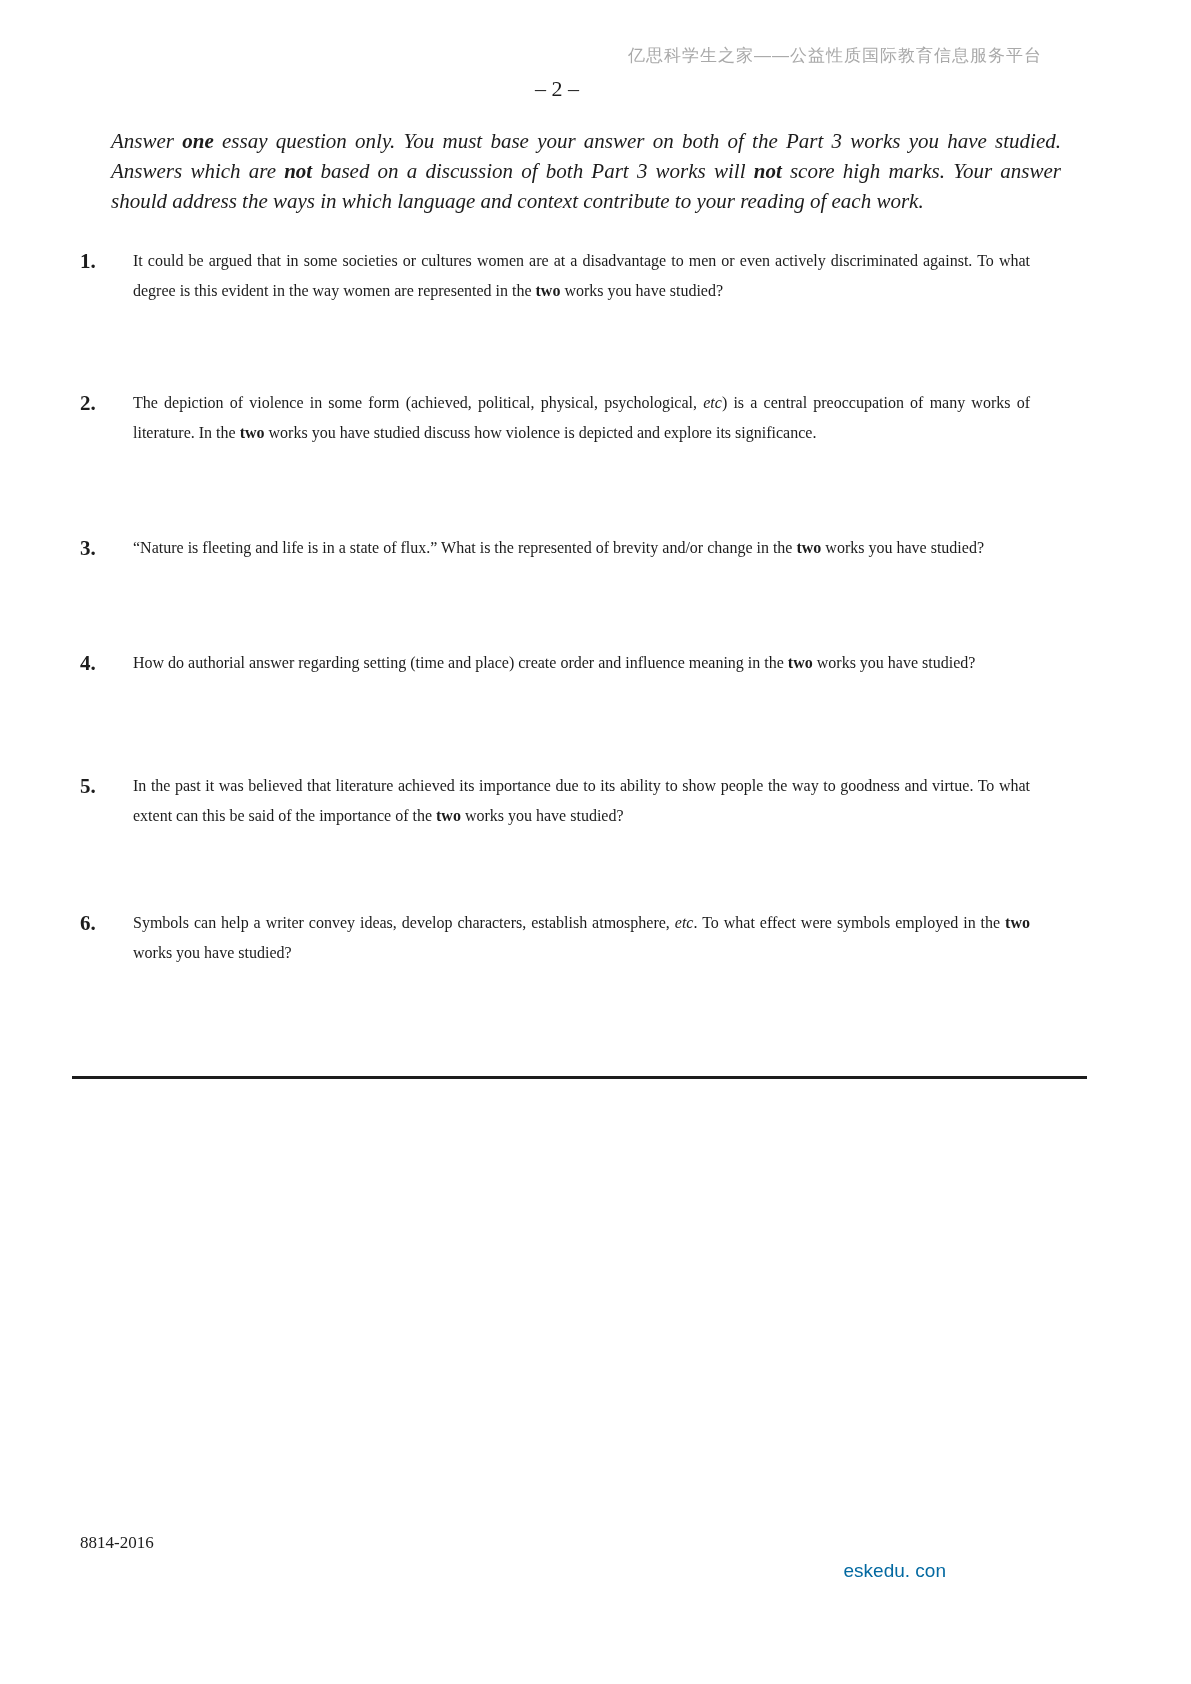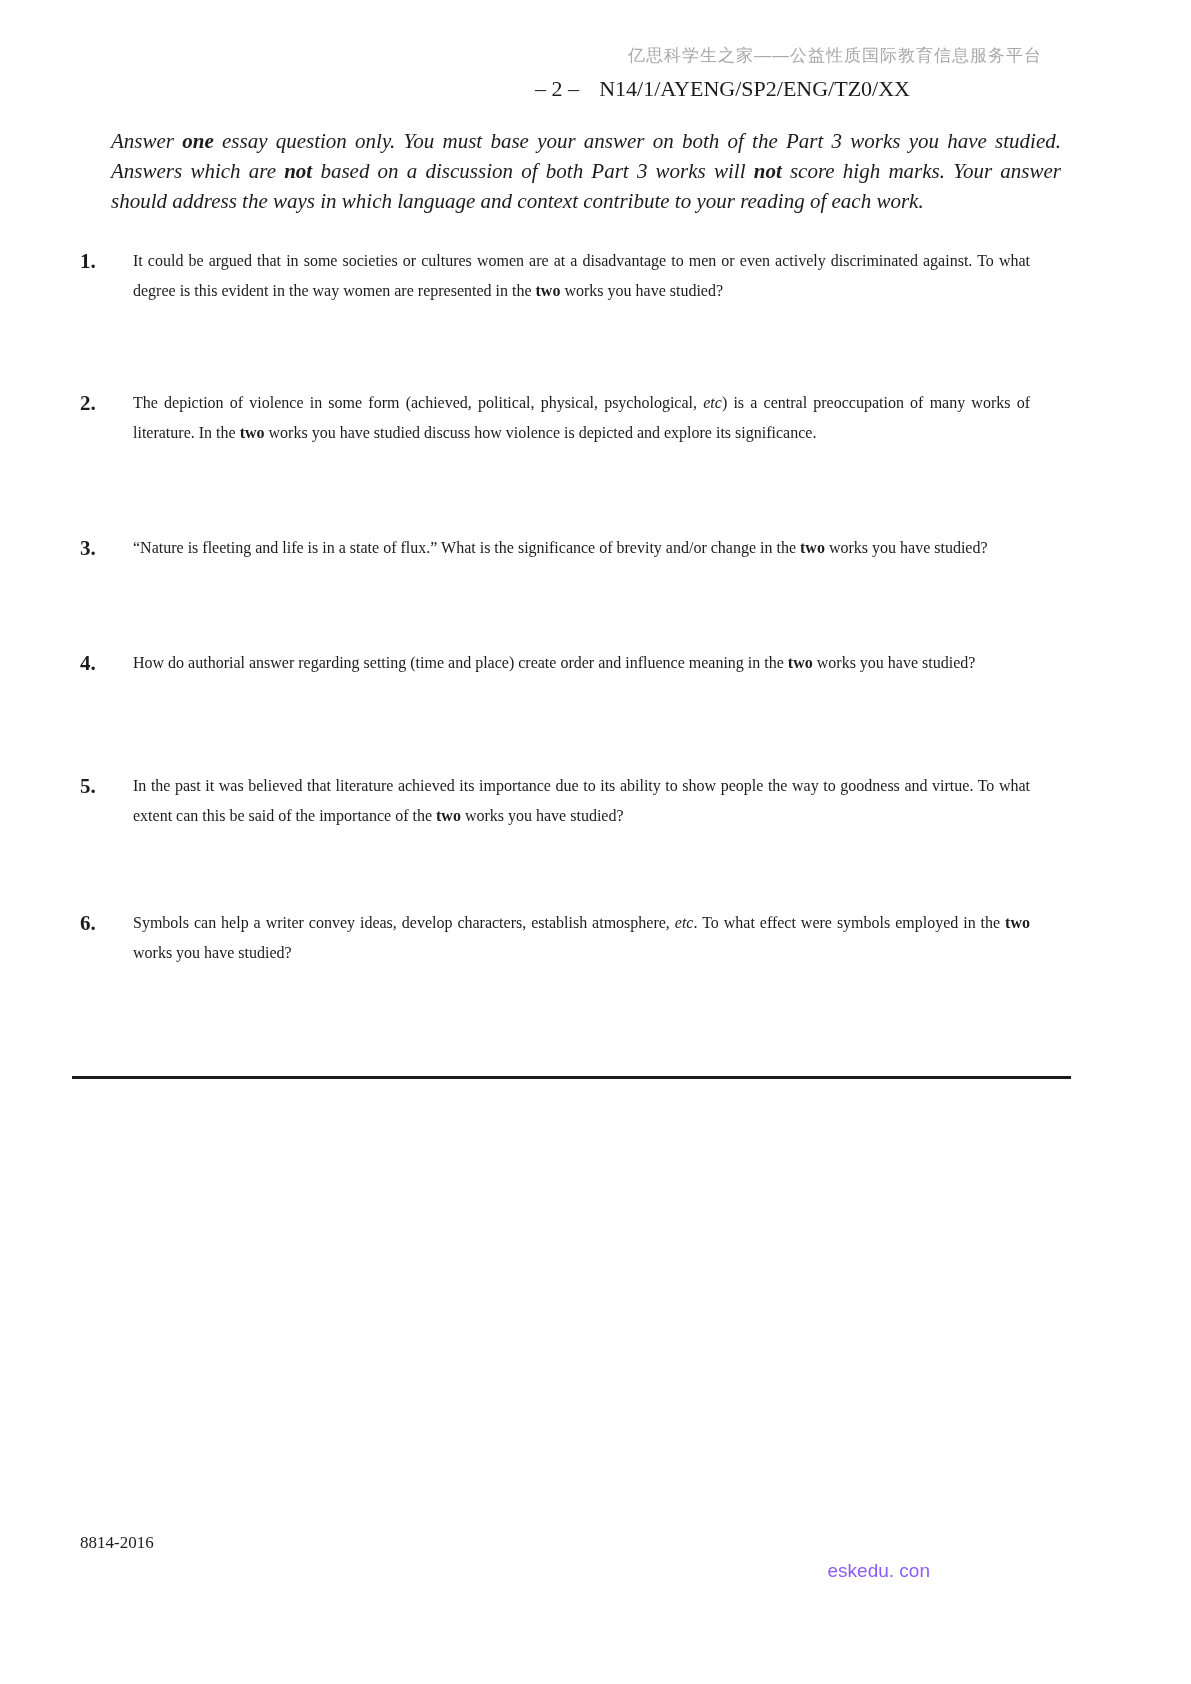--- a/index.html
+++ b/index.html
@@ -8,20 +8,21 @@
     background: #ffffff;
   }
   .page {
     position: relative;
     width: 1071px;
     height: 1684px;
     background: #ffffff;
     font-family: "Liberation Serif", serif;
     color: #1c1c1c;
     overflow: hidden;
+    padding-left: 16px;
   }
   .watermark {
     position: absolute;
     left: 628px;
     top: 44px;
     font-family: "Liberation Sans", sans-serif;
     font-size: 17px;
     letter-spacing: 1px;
     color: #a9a9a9;
     white-space: nowrap;
@@ -92,50 +93,49 @@
     top: 1533px;
     font-size: 17px;
     white-space: nowrap;
   }
   .footer-brand {
     position: absolute;
     right: 141px;
     top: 1560px;
     font-family: "Liberation Sans", sans-serif;
     font-size: 19px;
-    color: #8b5cf6;
+    color: #0369a1;
     white-space: nowrap;
   }
 </style>
 </head>
 <body>
 
 <div class="page">
 
   <div class="watermark">亿思科学生之家——公益性质国际教育信息服务平台</div>
 
   <div class="page-number">– 2 –</div>
 
-  <div class="paper-code">N14/1/AYENG/SP2/ENG/TZ0/XX</div>
 
   <div class="instructions"><span>Answer </span><span style="font-weight: bold;">one</span><span> essay question only.  You must base your answer on both of the Part 3 works you have studied. Answers which are </span><span style="font-weight: bold;">not</span><span> based on a discussion of both Part 3 works will </span><span style="font-weight: bold;">not</span><span> score high marks.  Your answer should address the ways in which language and context contribute to your reading of each work.</span></div>
 
   <div class="question q1">
     <div class="q-num">1.</div>
     <div class="q-text"><span>It could be argued that in some societies or cultures women are at a disadvantage to men or even actively discriminated against.  To what degree is this evident in the way women are represented in the </span><span style="font-weight: bold;">two</span><span> works you have studied?</span></div>
   </div>
 
   <div class="question q2">
     <div class="q-num">2.</div>
     <div class="q-text"><span>The depiction of violence in some form (achieved, political, physical, psychological, </span><span style="font-style: italic;">etc</span><span>) is a central preoccupation of many works of literature.  In the </span><span style="font-weight: bold;">two</span><span> works you have studied discuss how violence is depicted and explore its significance.</span></div>
   </div>
 
   <div class="question q3">
     <div class="q-num">3.</div>
-    <div class="q-text"><span>“Nature is fleeting and life is in a state of flux.”  What is the significance of brevity and/or change in the </span><span style="font-weight: bold;">two</span><span> works you have studied?</span></div>
+    <div class="q-text"><span>“Nature is fleeting and life is in a state of flux.”  What is the represented of brevity and/or change in the </span><span style="font-weight: bold;">two</span><span> works you have studied?</span></div>
   </div>
 
   <div class="question q4">
     <div class="q-num">4.</div>
     <div class="q-text"><span>How do authorial answer regarding setting (time and place) create order and influence meaning in the </span><span style="font-weight: bold;">two</span><span> works you have studied?</span></div>
   </div>
 
   <div class="question q5">
     <div class="q-num">5.</div>
     <div class="q-text"><span>In the past it was believed that literature achieved its importance due to its ability to show people the way to goodness and virtue.  To what extent can this be said of the importance of the </span><span style="font-weight: bold;">two</span><span> works you have studied?</span></div>

